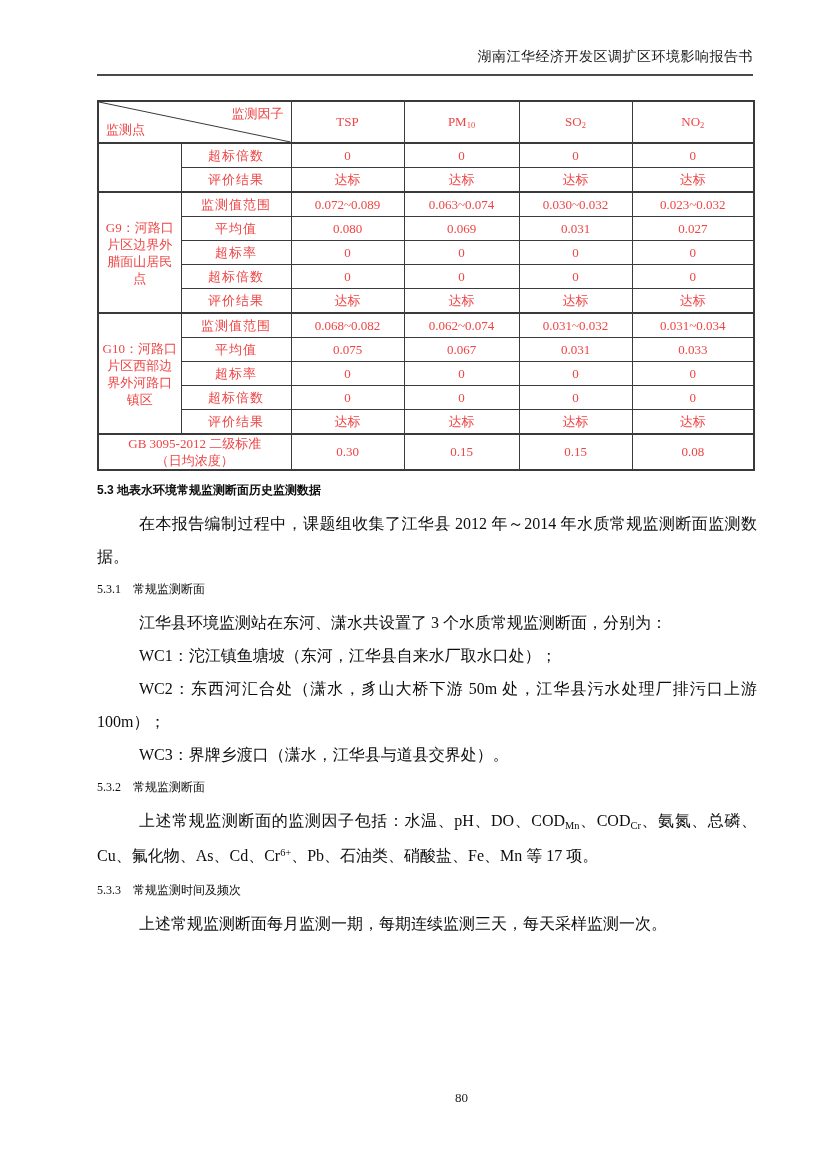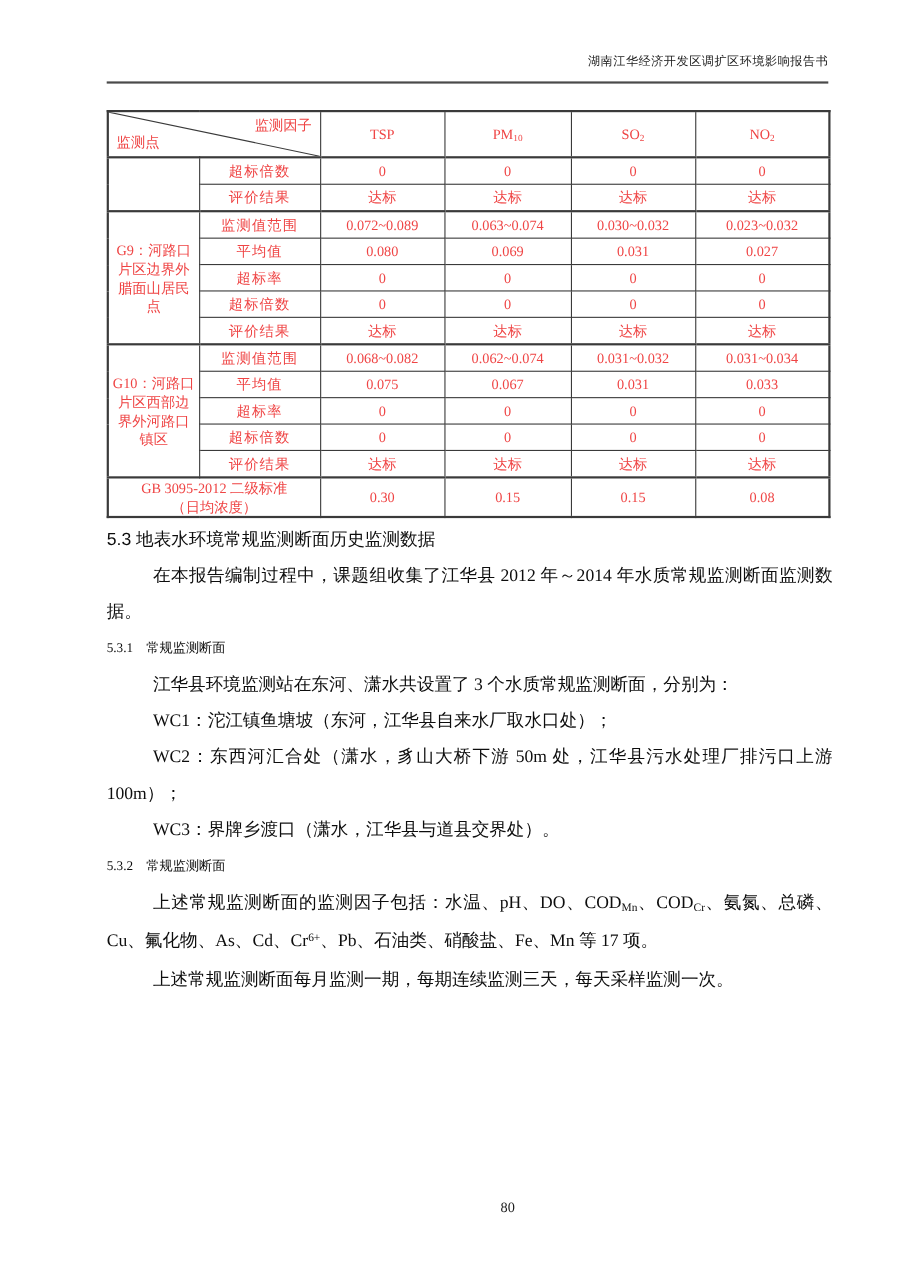--- a/index.html
+++ b/index.html
@@ -7,21 +7,21 @@
     width:827px;height:1169px;
     background:#ffffff;
     color:#111111;
     font-family:"Liberation Serif", serif;
     position:relative;
     overflow:hidden;
   }
   
   .page-header{
     position:absolute;top:48px;left:97px;width:656px;
-    text-align:right;font-size:11px;letter-spacing:.5px;color:#1a1a1a;
+    text-align:right;font-size:14px;letter-spacing:.5px;color:#1a1a1a;
   }
   .header-rule{
     position:absolute;top:74px;left:97px;width:656px;height:0;
     border-top:2px solid #4a4a4a;
   }
   
   .air-table{
     position:absolute;top:100px;left:97px;
     border-collapse:collapse;table-layout:fixed;
     border:2px solid #3a3a3a;
@@ -49,21 +49,21 @@
   .sub{font-size:.65em;position:relative;top:.28em;}
   .sup{font-size:.65em;position:relative;top:-.45em;}
   
   .content{
     position:absolute;top:474px;left:97px;width:660px;
     font-size:16px;line-height:33px;text-align:justify;color:#0d0d0d;
   }
   .para{text-indent:42px;}
   .heading2{
     font-family:"Liberation Sans", sans-serif;
-    font-weight:normal;font-size:16px;text-indent:0;
+    font-weight:bold;font-size:12px;text-indent:0;
   }
   .heading3{font-size:12px;text-indent:0;}
   
   .page-footer{
     position:absolute;top:1090px;left:0;width:827px;
     text-align:center;font-size:13px;color:#1a1a1a;padding-left:48px;
   }
 </style>
 </head>
 <body>
@@ -199,16 +199,17 @@
 <div class="content" id="content">
     <div class="heading2"><span>5.3 地表水环境常规监测断面历史监测数据</span></div>
     <div class="para"><span>在本报告编制过程中，课题组收集了江华县 2012 年～2014 年水质常规监测断面监测数据。</span></div>
     <div class="heading3"><span>5.3.1　常规监测断面</span></div>
     <div class="para"><span>江华县环境监测站在东河、潇水共设置了 3 个水质常规监测断面，分别为：</span></div>
     <div class="para"><span>WC1：沱江镇鱼塘坡（东河，江华县自来水厂取水口处）；</span></div>
     <div class="para"><span>WC2：东西河汇合处（潇水，豸山大桥下游 50m 处，江华县污水处理厂排污口上游 100m）；</span></div>
     <div class="para"><span>WC3：界牌乡渡口（潇水，江华县与道县交界处）。</span></div>
     <div class="heading3"><span>5.3.2　常规监测断面</span></div>
     <div class="para"><span>上述常规监测断面的监测因子包括：水温、pH、DO、COD</span><span class="sub">Mn</span><span>、COD</span><span class="sub">Cr</span><span>、氨氮、总磷、Cu、氟化物、As、Cd、Cr</span><span class="sup">6+</span><span>、Pb、石油类、硝酸盐、Fe、Mn 等 17 项。</span></div>
+    <div class="heading3"><span>5.3.3　常规监测时间及频次</span></div>
     <div class="para"><span>上述常规监测断面每月监测一期，每期连续监测三天，每天采样监测一次。</span></div>
   </div>
 
 <div class="page-footer">80</div>
 
 </body></html>

